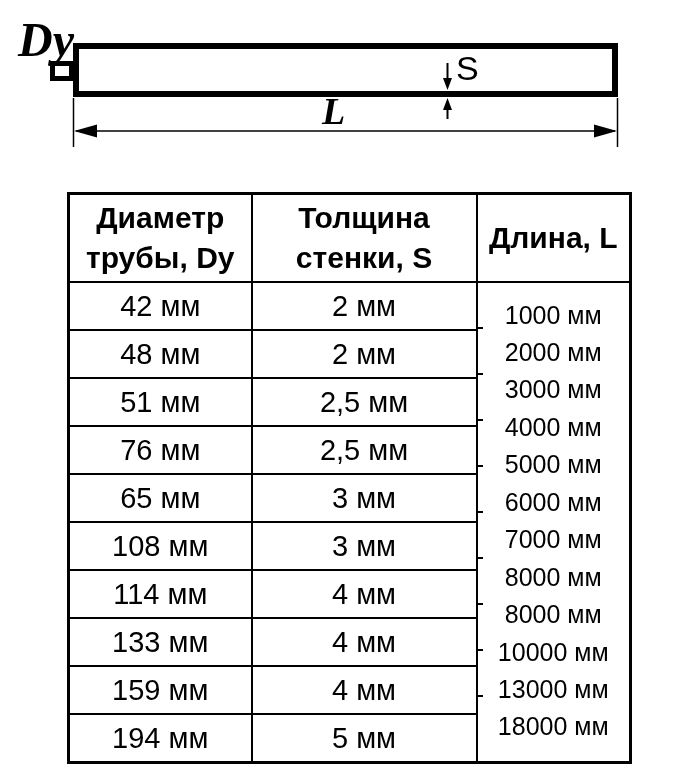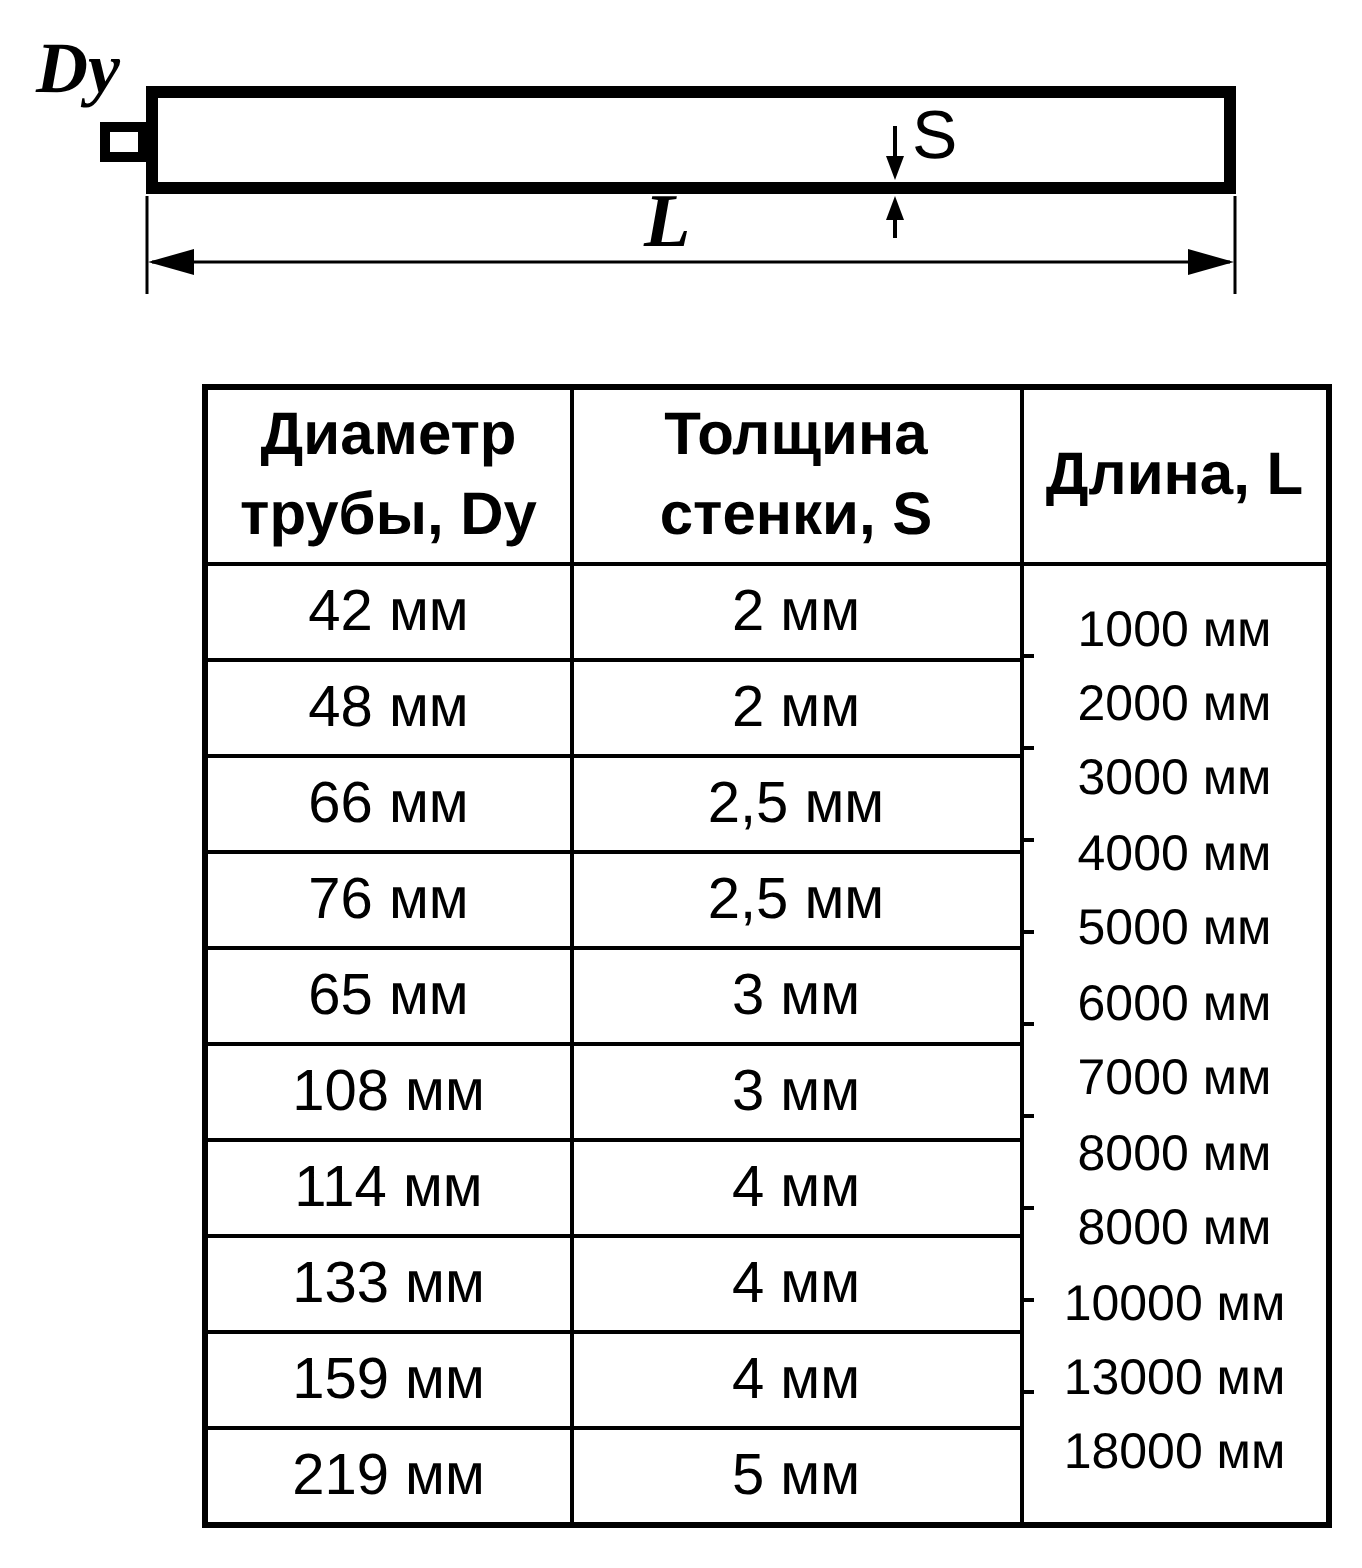--- a/index.html
+++ b/index.html
@@ -25,21 +25,21 @@
   .diagram svg {
     position: absolute;
     left: 0; top: 0;
   }
   .lbl-dy {
     position: absolute;
     left: 18px; top: 16px;
     font-family: "Liberation Serif", serif;
     font-weight: bold;
     font-style: italic;
-    font-size: 36px;
+    font-size: 48px;
     line-height: 1;
   }
   .lbl-s {
     position: absolute;
     left: 456px; top: 51px;
     font-size: 34px;
     line-height: 1;
   }
   .lbl-l {
     position: absolute;
@@ -52,21 +52,20 @@
   }
 
   
   table.spec {
     position: absolute;
     left: 67px; top: 192px;
     width: 562px;
     border-collapse: collapse;
     table-layout: fixed;
     border: 3px solid #000;
-    margin-left: 34px;
   }
   table.spec col.c1 { width: 183px; }
   table.spec col.c2 { width: 225px; }
   table.spec col.c3 { width: 154px; }
   table.spec th, table.spec td {
     border: 2px solid #000;
     padding: 0;
     text-align: center;
     vertical-align: middle;
     background: #ffffff;
@@ -185,21 +184,21 @@
           <div class="tick" style="top: 320px;"></div>
           <div class="tick" style="top: 366px;"></div>
           <div class="tick" style="top: 412px;"></div>
         </td>
     </tr>
     <tr class="data">
       <td>48 мм</td>
       <td>2 мм</td>
     </tr>
     <tr class="data">
-      <td>66 мм</td>
+      <td>51 мм</td>
       <td>2,5 мм</td>
     </tr>
     <tr class="data">
       <td>76 мм</td>
       <td>2,5 мм</td>
     </tr>
     <tr class="data">
       <td>65 мм</td>
       <td>3 мм</td>
     </tr>
@@ -213,17 +212,17 @@
     </tr>
     <tr class="data">
       <td>133 мм</td>
       <td>4 мм</td>
     </tr>
     <tr class="data">
       <td>159 мм</td>
       <td>4 мм</td>
     </tr>
     <tr class="data">
-      <td>219 мм</td>
+      <td>194 мм</td>
       <td>5 мм</td>
     </tr>
   </tbody>
 </table>
 
 </body></html>

